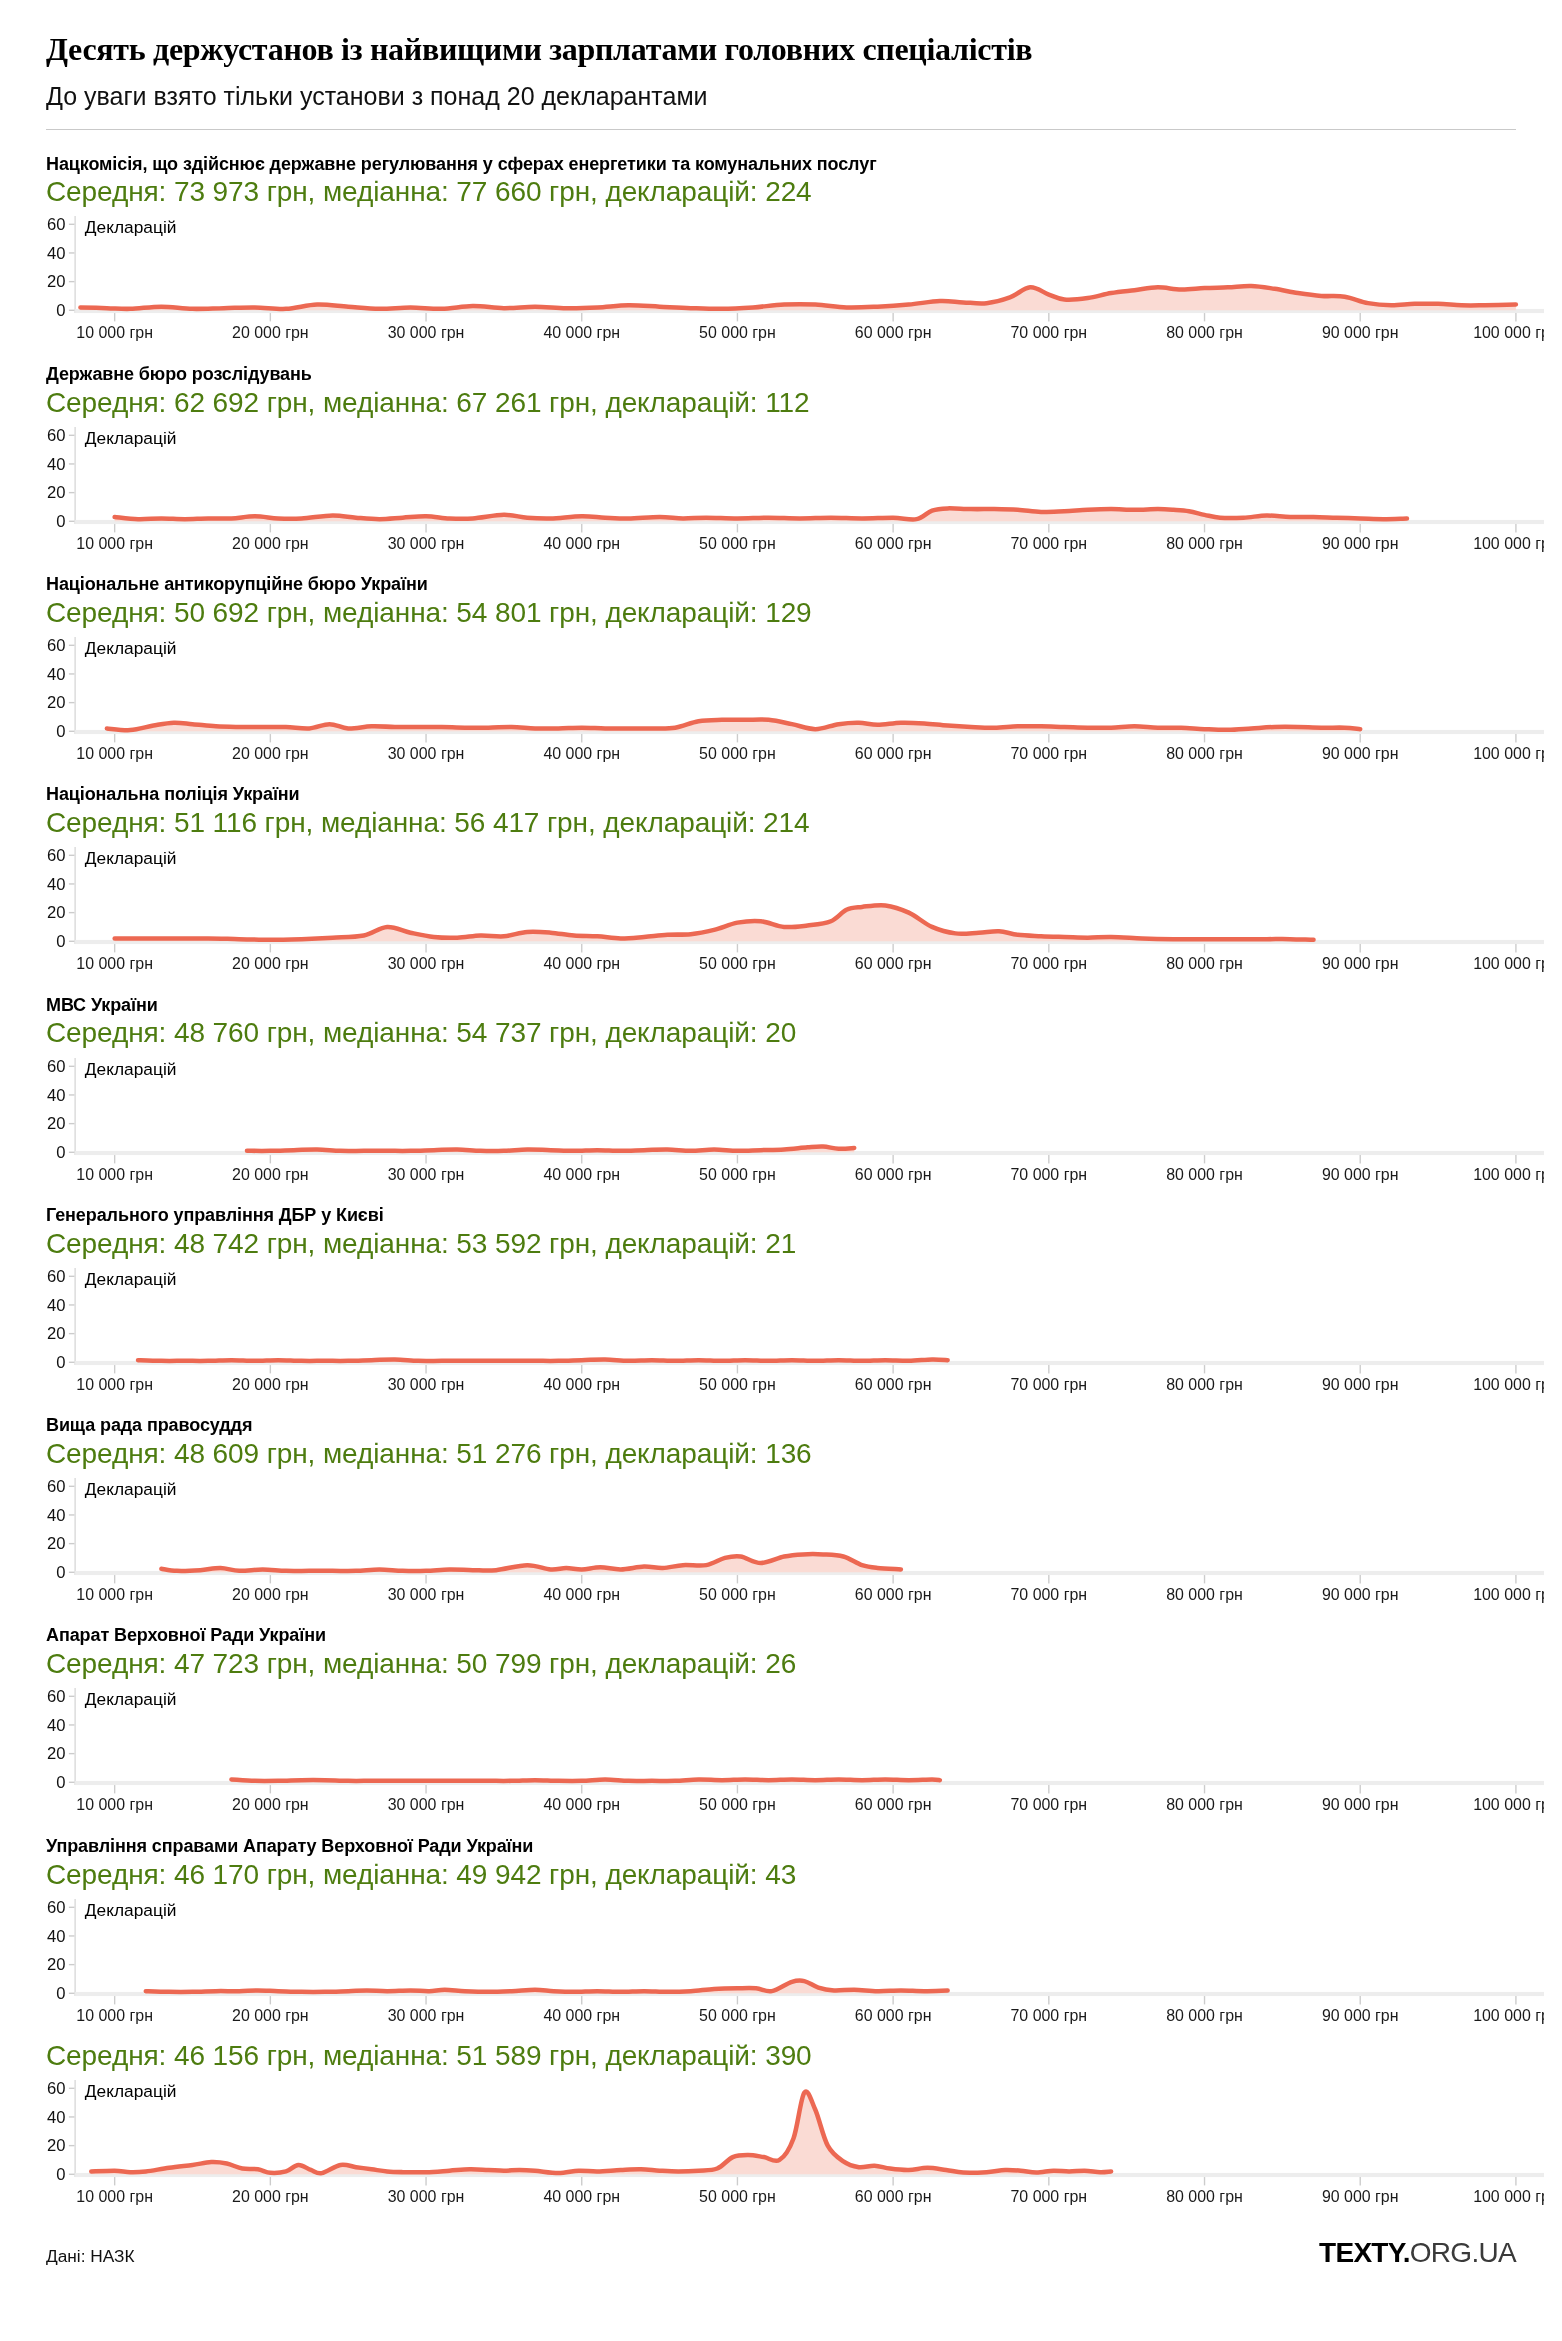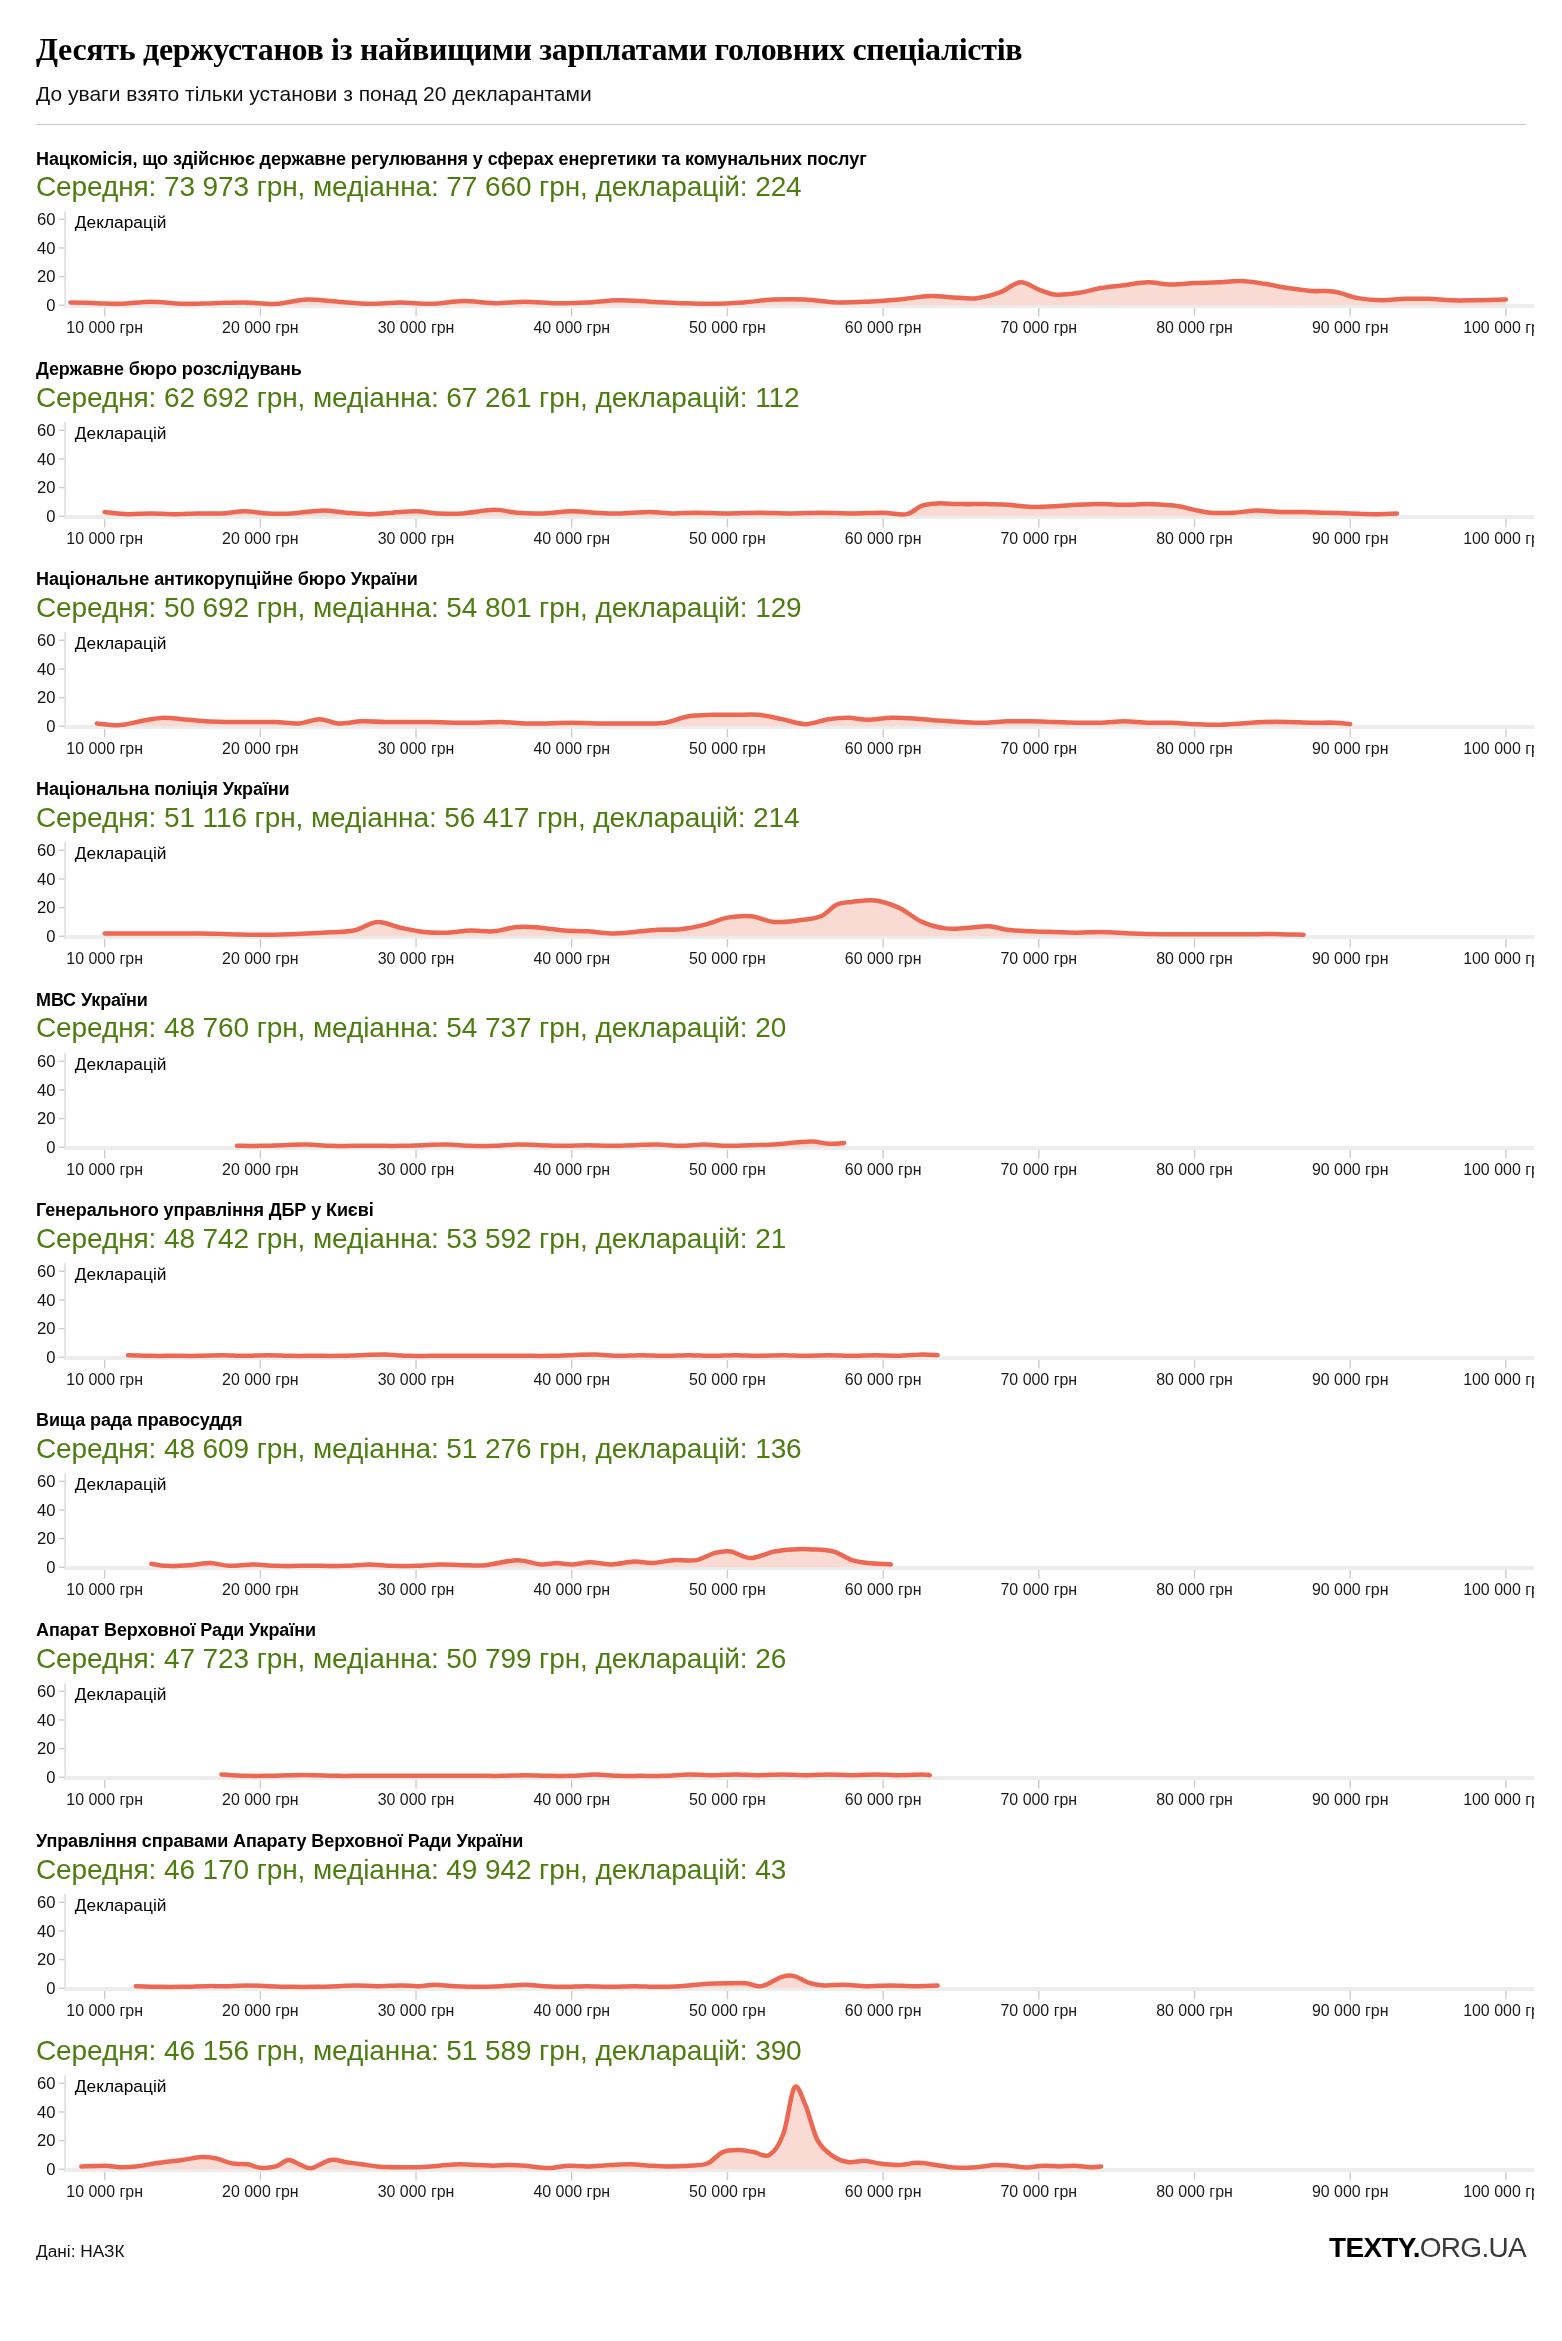--- a/index.html
+++ b/index.html
@@ -1,20 +1,20 @@
 <!DOCTYPE html>
 <html style="font-size:11px"><head>
 <meta charset="utf-8">
 <style>
   *{margin:0;padding:0;box-sizing:border-box}
   html,body{background:#fff}
   body{width:1562px;height:2342px;font-family:"Liberation Sans",sans-serif;color:#000;overflow:hidden}
-  .page{padding:0 36px;position:relative;height:100%}
+  .page{padding:0 46px;position:relative;height:100%}
   .main-title{font-family:"Liberation Serif",serif;font-weight:700;font-size:32px;letter-spacing:-0.3px;padding-top:30.5px;color:#000}
-  .subtitle{font-size:21px;margin-top:14px;color:#111}
+  .subtitle{font-size:25px;margin-top:14px;color:#111}
   .rule{border:none;border-top:1.4px solid #c9c9c9;margin-top:18px}
   .chart{margin-top:15.3px}
   .chart:first-of-type{margin-top:21px}
   .c-title{font-size:18px;line-height:26px;font-weight:600;color:#000;letter-spacing:-0.1px}
   .c-stats{font-size:28px;line-height:26px;font-weight:500;color:#4d7c0f;margin-top:2.8px;letter-spacing:-0.1px}
   .c-plot{display:block;margin-top:4.2px}
   svg text{font-family:"Liberation Sans",sans-serif}
   .ytick-label{font-size:24px;fill:#111}
   .xtick-label{font-size:23px;fill:#1a1a1a}
   .ylab{font-size:25px;fill:#000}

